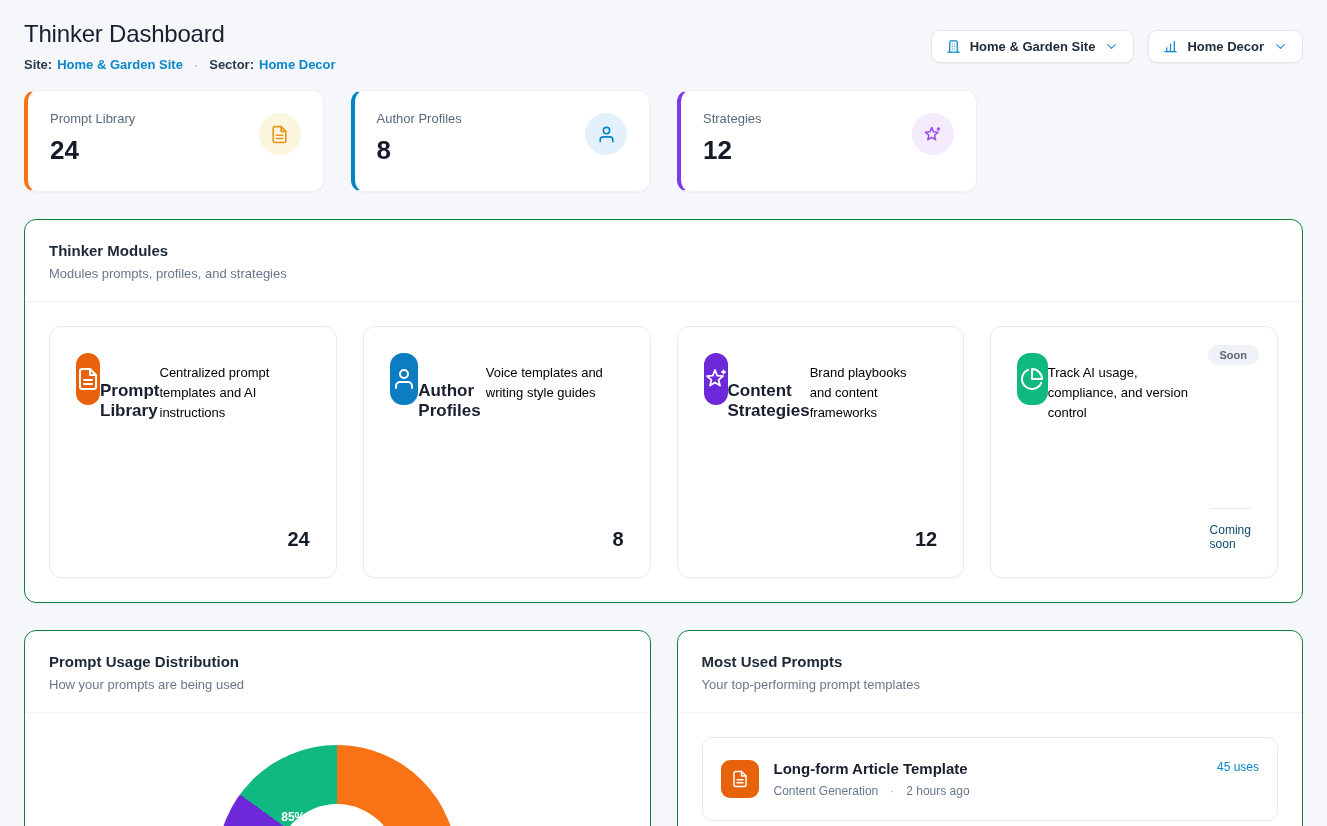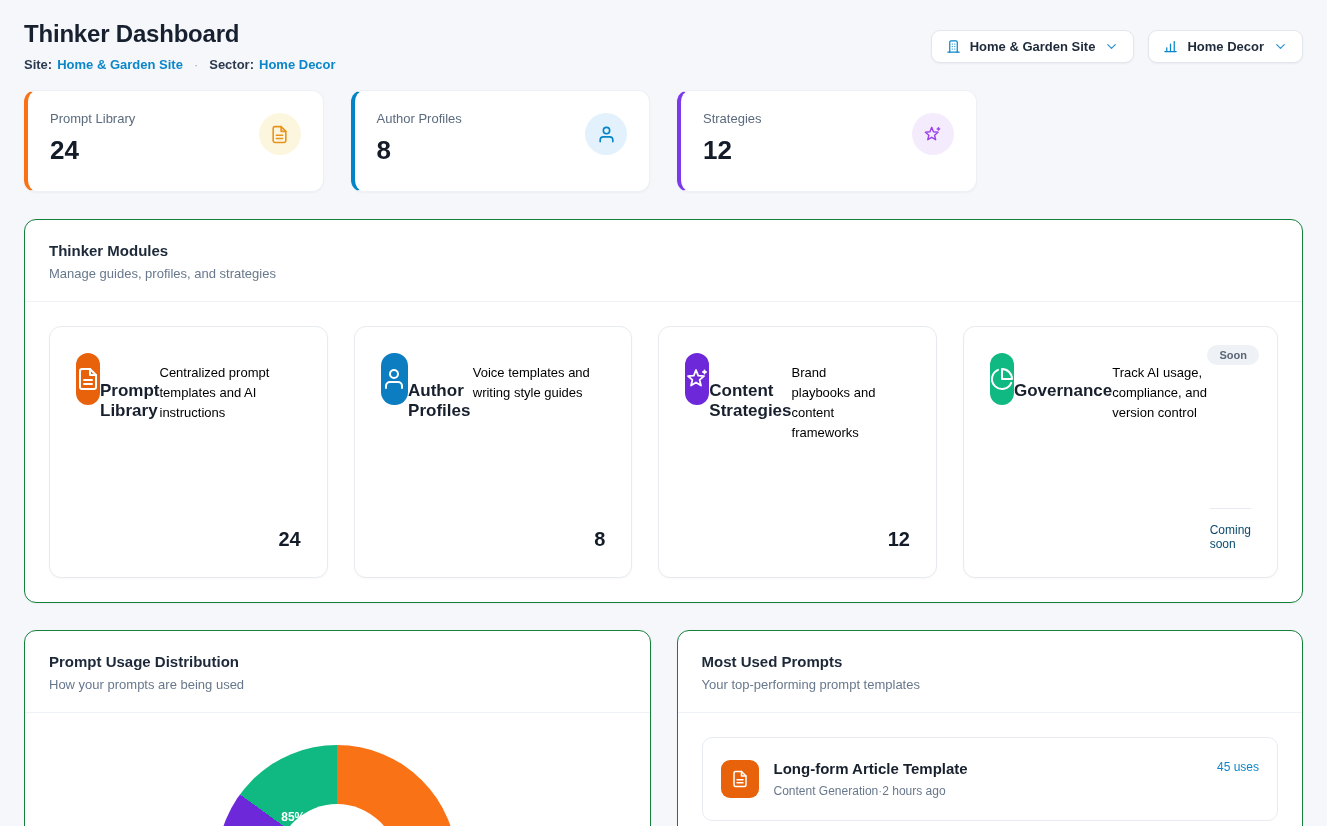--- a/index.html
+++ b/index.html
@@ -8,21 +8,21 @@
     overflow:hidden;
     background:#f6f7fa;
     font-family:"Liberation Sans",sans-serif;
     color:#1b2430;
     position:relative;
   }
   .page{padding:20px 24px 0}
 
   
   .header{display:flex;justify-content:space-between;align-items:center}
-  .title{font-size:24px;font-weight:700;color:#17202e;letter-spacing:-.2px}
+  .title{font-size:24px;font-weight:400;color:#17202e;letter-spacing:-.2px}
   .meta{margin-top:9px;font-size:13px;display:flex;align-items:center;font-weight:700;color:#2b3a4f}
   .meta-link{color:#0b87c9;text-decoration:none;cursor:pointer;margin-left:5px}
   .meta-dot{color:#9aa7b5;margin:0 11px;font-weight:400}
   .header-actions{display:flex;gap:14px}
   .dropdown{display:flex;align-items:center;gap:9px;background:#fff;border:1px solid #e2e7ee;
     border-radius:9px;padding:8px 14px;font-family:inherit;font-size:13px;font-weight:700;color:#1e2a3a;
     cursor:pointer;box-shadow:0 1px 2px rgba(16,24,40,.05)}
   .dd-icon{display:flex;color:#0b87c9}
   .dd-icon svg{width:15px;height:15px}
   .chev{display:flex;color:#2e95d0}
@@ -83,21 +83,21 @@
   .donut-label{position:absolute;left:calc(50% - 44px);top:72px;transform:translate(-50%,-50%);
     color:#fff;font-size:12px;font-weight:700}
 
   .prompt-list{padding:24px}
   .prompt-item{display:flex;align-items:center;gap:15px;border:1px solid #e8ecf1;border-radius:10px;
     padding:17px 18px;cursor:pointer;background:#fff;min-height:84px}
   .prompt-icon{width:38px;height:38px;border-radius:9px;background:#e8620c;color:#fff;
     display:flex;align-items:center;justify-content:center;flex:0 0 auto}
   .prompt-icon svg{width:18px;height:18px}
   .prompt-title{font-size:15px;font-weight:700;color:#18202e}
-  .prompt-meta{display:flex;align-items:center;gap:0;font-size:12px;color:#68788c;margin-top:7px}
+  .prompt-meta{display:flex;align-items:center;gap:12px;font-size:12px;color:#68788c;margin-top:7px}
   .prompt-meta .pdot{color:#9aa7b5}
   .prompt-uses{margin-left:auto;align-self:flex-start;margin-top:5px;font-size:12px;font-weight:400;color:#0b87c9}
 </style>
 </head>
 <body>
 
 <div class="page">
 
   <div class="header">
     <div>
@@ -188,21 +188,21 @@
             <line x1="19.5" y1="3.5" x2="19.5" y2="6.5"></line>
             <line x1="18" y1="5" x2="21" y2="5"></line>
           </svg>
       </div>
     </div>
   </div>
 
   <div class="panel modules-panel">
     <div class="panel-header">
       <div class="panel-title">Thinker Modules</div>
-      <div class="panel-subtitle">Manage guides, profiles, and strategies</div>
+      <div class="panel-subtitle">Modules prompts, profiles, and strategies</div>
     </div>
     <div class="panel-divider"></div>
     <div class="modules-grid">
 
       <div class="module-card">
         <div class="module-icon mi-orange">
           <svg viewBox="0 0 24 24" fill="none" stroke="currentColor" stroke-width="2" stroke-linecap="round" stroke-linejoin="round">
               <path d="M14 2H6a2 2 0 0 0-2 2v16a2 2 0 0 0 2 2h12a2 2 0 0 0 2-2V8z"></path>
               <polyline points="14 2 14 8 20 8"></polyline>
               <line x1="16" y1="13" x2="8" y2="13"></line>
@@ -240,21 +240,20 @@
       </div>
 
       <div class="module-card">
         <span class="soon-badge">Soon</span>
         <div class="module-icon mi-green">
           <svg viewBox="0 0 24 24" fill="none" stroke="currentColor" stroke-width="2" stroke-linecap="round" stroke-linejoin="round">
               <path d="M21.21 15.89A10 10 0 1 1 8 2.83"></path>
               <path d="M22 12A10 10 0 0 0 12 2v10z"></path>
             </svg>
         </div>
-        <div class="module-title">Governance</div>
         <div class="module-desc">Track AI usage, compliance, and version control</div>
         <div class="module-footer">
           <div class="line"></div>
           <div class="coming-soon">Coming soon</div>
         </div>
       </div>
 
     </div>
   </div>
 

